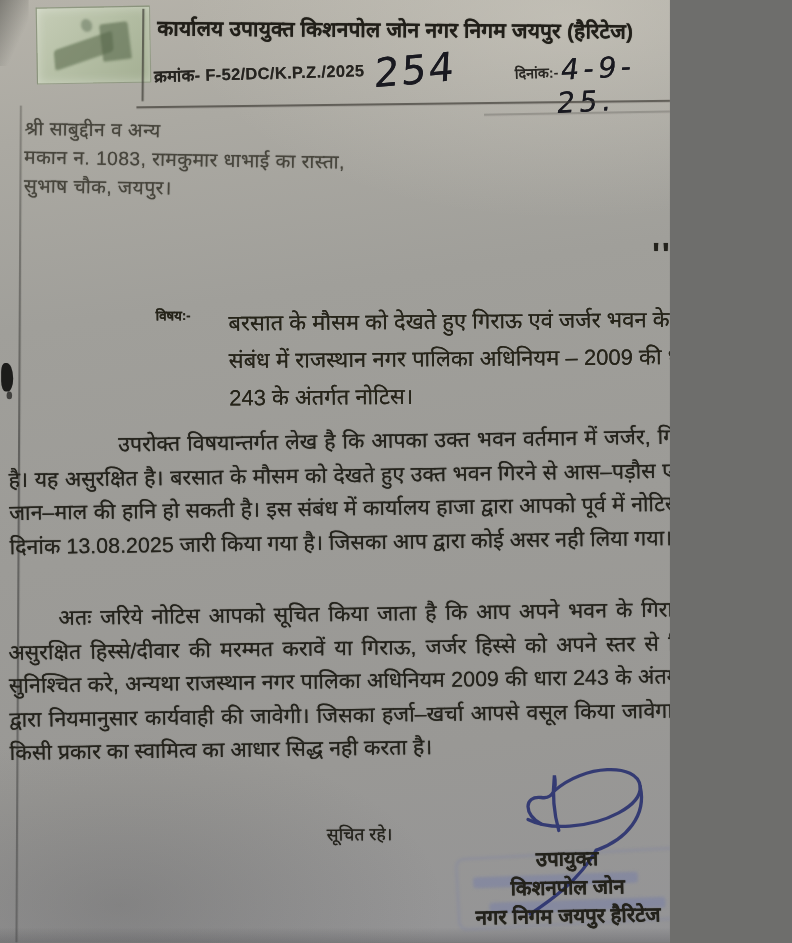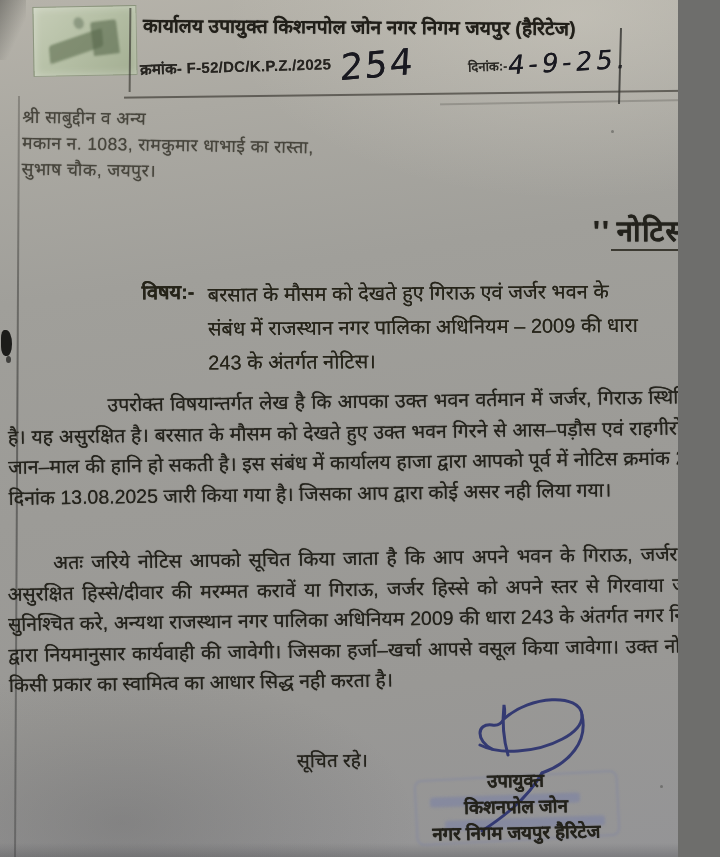--- a/index.html
+++ b/index.html
@@ -1,17 +1,17 @@
 <!DOCTYPE html>
 <html><head>
 <meta charset="utf-8">
 <style>
   html,body{margin:0;padding:0;background:#6e6e6c;}
   .canvas{
-    position:relative;width:678px;height:857px;overflow:hidden;
+    position:relative;width:609px;height:857px;overflow:hidden;
     font-family:"Liberation Sans","DejaVu Sans",sans-serif;
     background:
       radial-gradient(ellipse 420px 220px at 18% 96%, rgba(80,80,82,.28), rgba(80,80,82,0) 70%),
       radial-gradient(ellipse 500px 260px at 85% 2%, rgba(222,218,206,.38), rgba(222,218,206,0) 70%),
       linear-gradient(172deg,#b6b3aa 0%,#aba9a2 14%,#a09f9a 32%,#9c9b97 55%,#999895 78%,#949496 100%);
     color:#28271f;
   }
   .speckle{position:absolute;border-radius:50%;background:#4c4c48;opacity:.5;}
   
   .fold-line{position:absolute;left:16px;top:96px;width:2px;height:761px;
@@ -63,31 +63,31 @@
   .recipient{position:absolute;left:22px;top:106px;font-size:17.5px;line-height:26px;color:#3a382f;
     transform:rotate(.9deg);text-shadow:0 0 1px rgba(60,58,50,.75);letter-spacing:.4px;opacity:.88;}
   
   .title{position:absolute;left:0;top:210px;width:720px;text-align:right;font-size:29px;font-weight:bold;
     color:#23221c;letter-spacing:1.5px;text-shadow:0 0 .7px rgba(30,28,22,.9);}
   .title .q{letter-spacing:2px;}
   .title .t{border-bottom:2px solid #3c3a32;padding:0 6px 2px 6px;}
   
   .subject{position:absolute;left:142px;top:276px;width:500px;display:flex;
     transform:rotate(-.5deg);}
-  .subject .lbl{flex:0 0 66px;font-size:20px;font-weight:bold;color:#262419;
+  .subject .lbl{flex:0 0 66px;font-size:12px;font-weight:bold;color:#262419;
     text-shadow:0 0 .6px rgba(30,28,22,.85);}
   .subject .txt{flex:1;font-size:20px;line-height:34px;color:#262419;text-align:left;
     text-shadow:0 0 .6px rgba(30,28,22,.85);}
   
   .para{position:absolute;left:8px;width:700px;font-size:19.5px;line-height:30.5px;color:#24231c;
     text-align:justify;text-shadow:0 0 .7px rgba(30,28,22,.85);transform:rotate(-.8deg);}
   .para1{top:386px;text-indent:100px;}
   .para2{top:543px;text-indent:46px;}
   
-  .closing{position:absolute;left:297px;top:747px;font-size:19px;color:#24231c;
+  .closing{position:absolute;left:297px;top:747px;font-size:16px;color:#24231c;
     text-shadow:0 0 .7px rgba(30,28,22,.85);transform:rotate(-.5deg);}
   .sig-svg{position:absolute;left:430px;top:693px;}
   .sig-block{position:absolute;left:398px;top:768px;width:236px;text-align:center;font-size:18.5px;
     line-height:26px;font-weight:bold;color:#23221b;transform:rotate(-1deg);
     text-shadow:0 0 .7px rgba(30,28,22,.85);}
   .stamp{position:absolute;left:415px;top:775px;width:200px;height:62px;border:2px solid rgba(96,110,180,.38);
     border-radius:8px;transform:rotate(-3deg);filter:blur(1.3px);opacity:.55;}
   .stamp-bar{position:absolute;background:rgba(96,110,180,.3);filter:blur(1.5px);border-radius:3px;}
 </style>
 </head>

